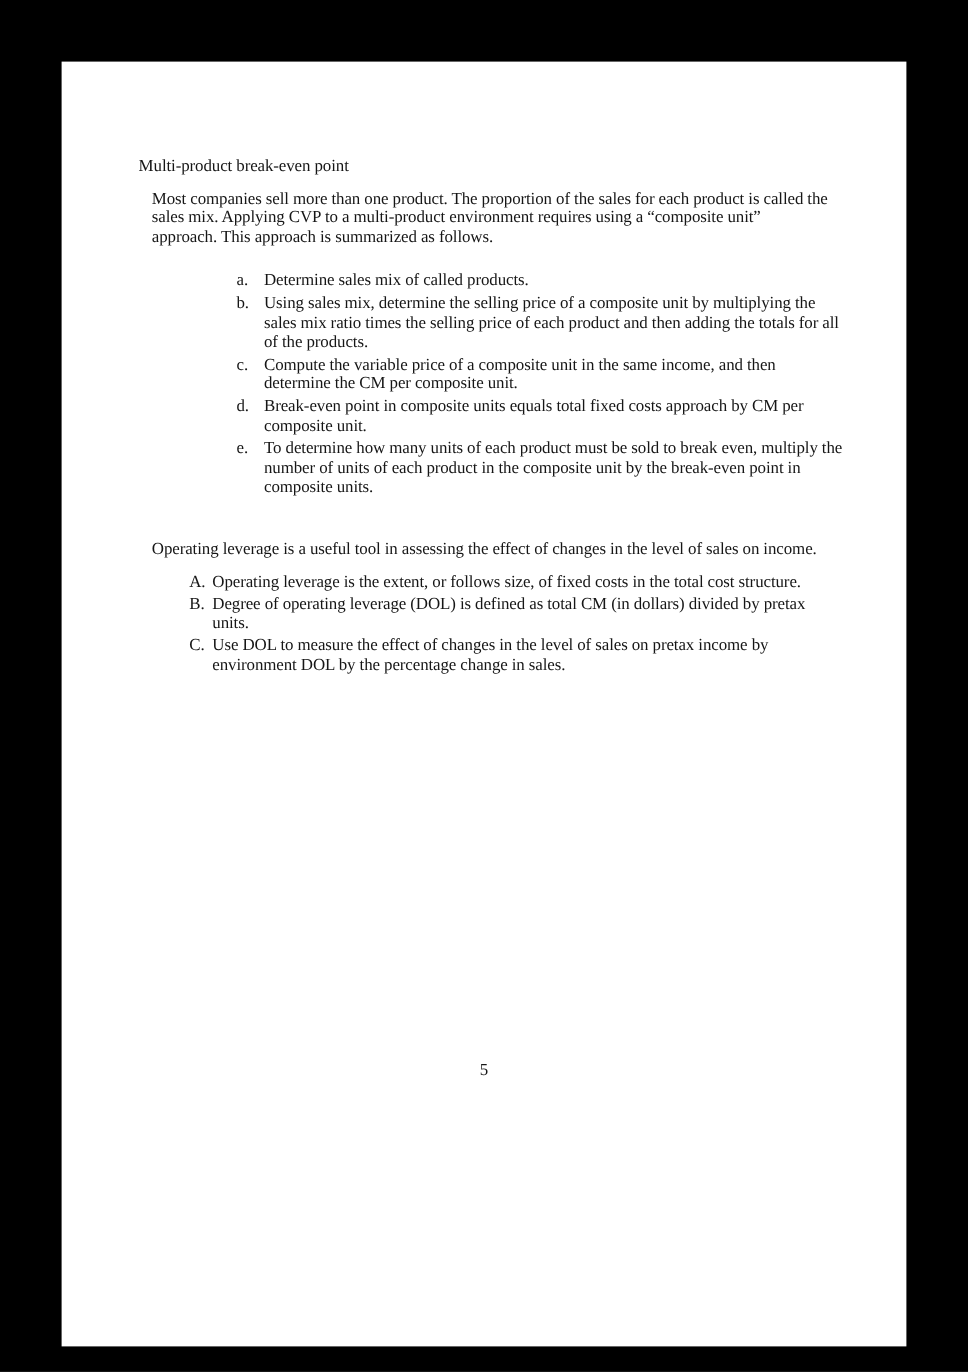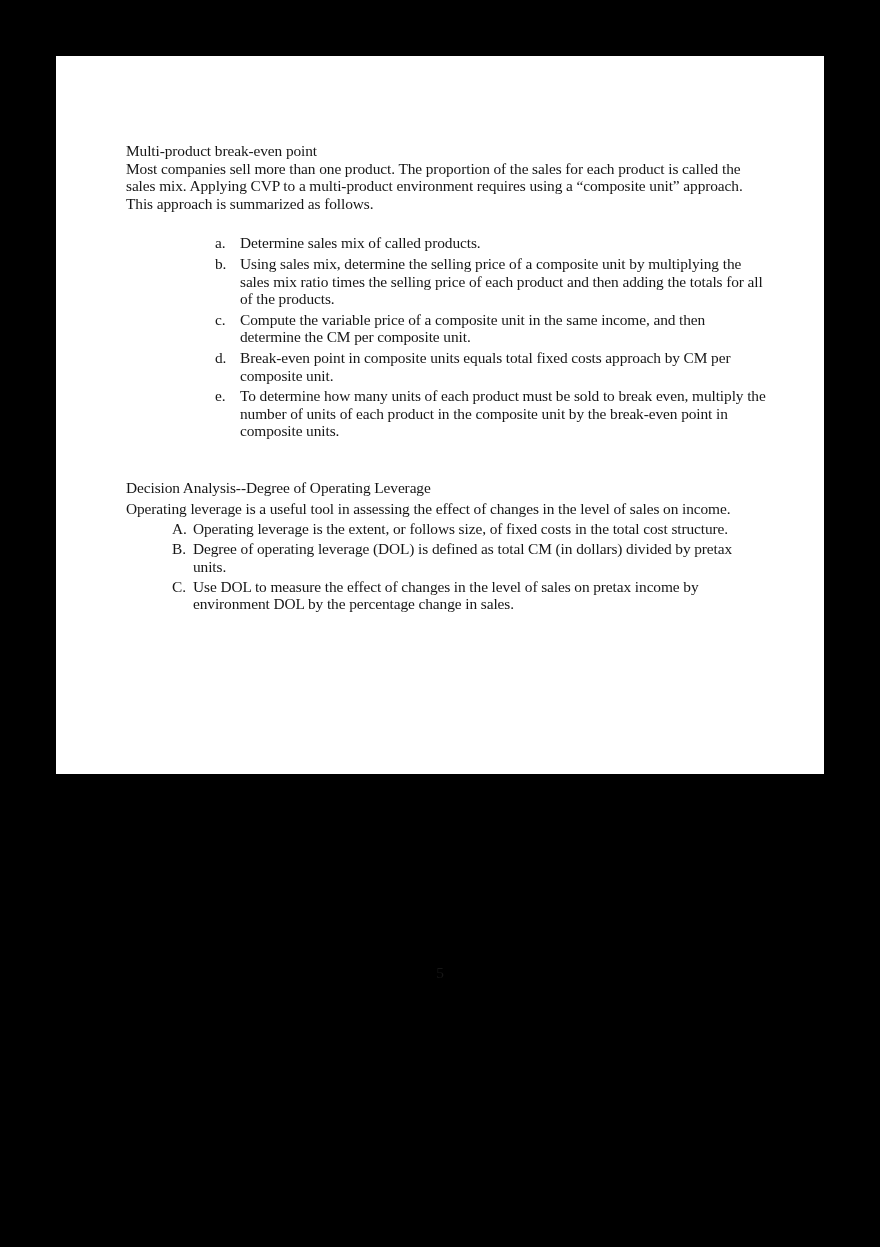--- a/index.html
+++ b/index.html
@@ -12,36 +12,36 @@
     height: 1247px;
     position: relative;
     overflow: hidden;
     font-family: "Liberation Serif", "DejaVu Serif", serif;
   }
   .page {
     position: absolute;
     left: 56px;
     top: 56px;
     width: 768px;
-    height: 718px;
+    height: 1168px;
     background: #ffffff;
     color: #161616;
     font-family: Liberation Serif, serif;
   }
   .content {
     position: absolute;
     left: 70px;
     top: 86px;
     width: 640px;
     font-size: 15.4px;
     line-height: 17.6px;
     letter-spacing: -0.1px;
   }
   .heading { margin: 0; font-weight: normal; font-size: 15.4px; }
-  .intro   { margin: 0; }
+  .intro   { margin: 12px; }
   .list    { margin-top: 22px; }
   .li      { display: flex; margin-bottom: 3px; }
   .li:last-child { margin-bottom: 0; }
   .marker  { flex: none; }
   .list-alpha { padding-left: 89px; }
   .list-alpha .marker { width: 25px; }
   .list-upper { padding-left: 46px; margin-top: 3px; }
   .list-upper .marker { width: 21px; }
   .list-upper .li { margin-bottom: 2.5px; }
   .li-text { flex: 1; }
@@ -84,21 +84,20 @@
           <span class="li-text">Break-even point in composite units equals total fixed costs approach by CM per composite unit.</span>
         </div>
         <div class="li">
           <span class="marker">e.</span>
           <span class="li-text">To determine how many units of each product must be sold to break even, multiply the number of units of each product in the composite unit by the break-even point in composite units.</span>
         </div>
       </div>
     </section>
 
     <section class="section-2">
-      <div class="heading">Decision Analysis--Degree of Operating Leverage</div>
       <p class="intro">Operating leverage is a useful tool in assessing the effect of changes in the level of sales on income.</p>
 
       <div class="list list-upper">
         <div class="li">
           <span class="marker">A.</span>
           <span class="li-text">Operating leverage is the extent, or follows size, of fixed costs in the total cost structure.</span>
         </div>
         <div class="li">
           <span class="marker">B.</span>
           <span class="li-text">Degree of operating leverage (DOL) is defined as total CM (in dollars) divided by pretax units.</span>

